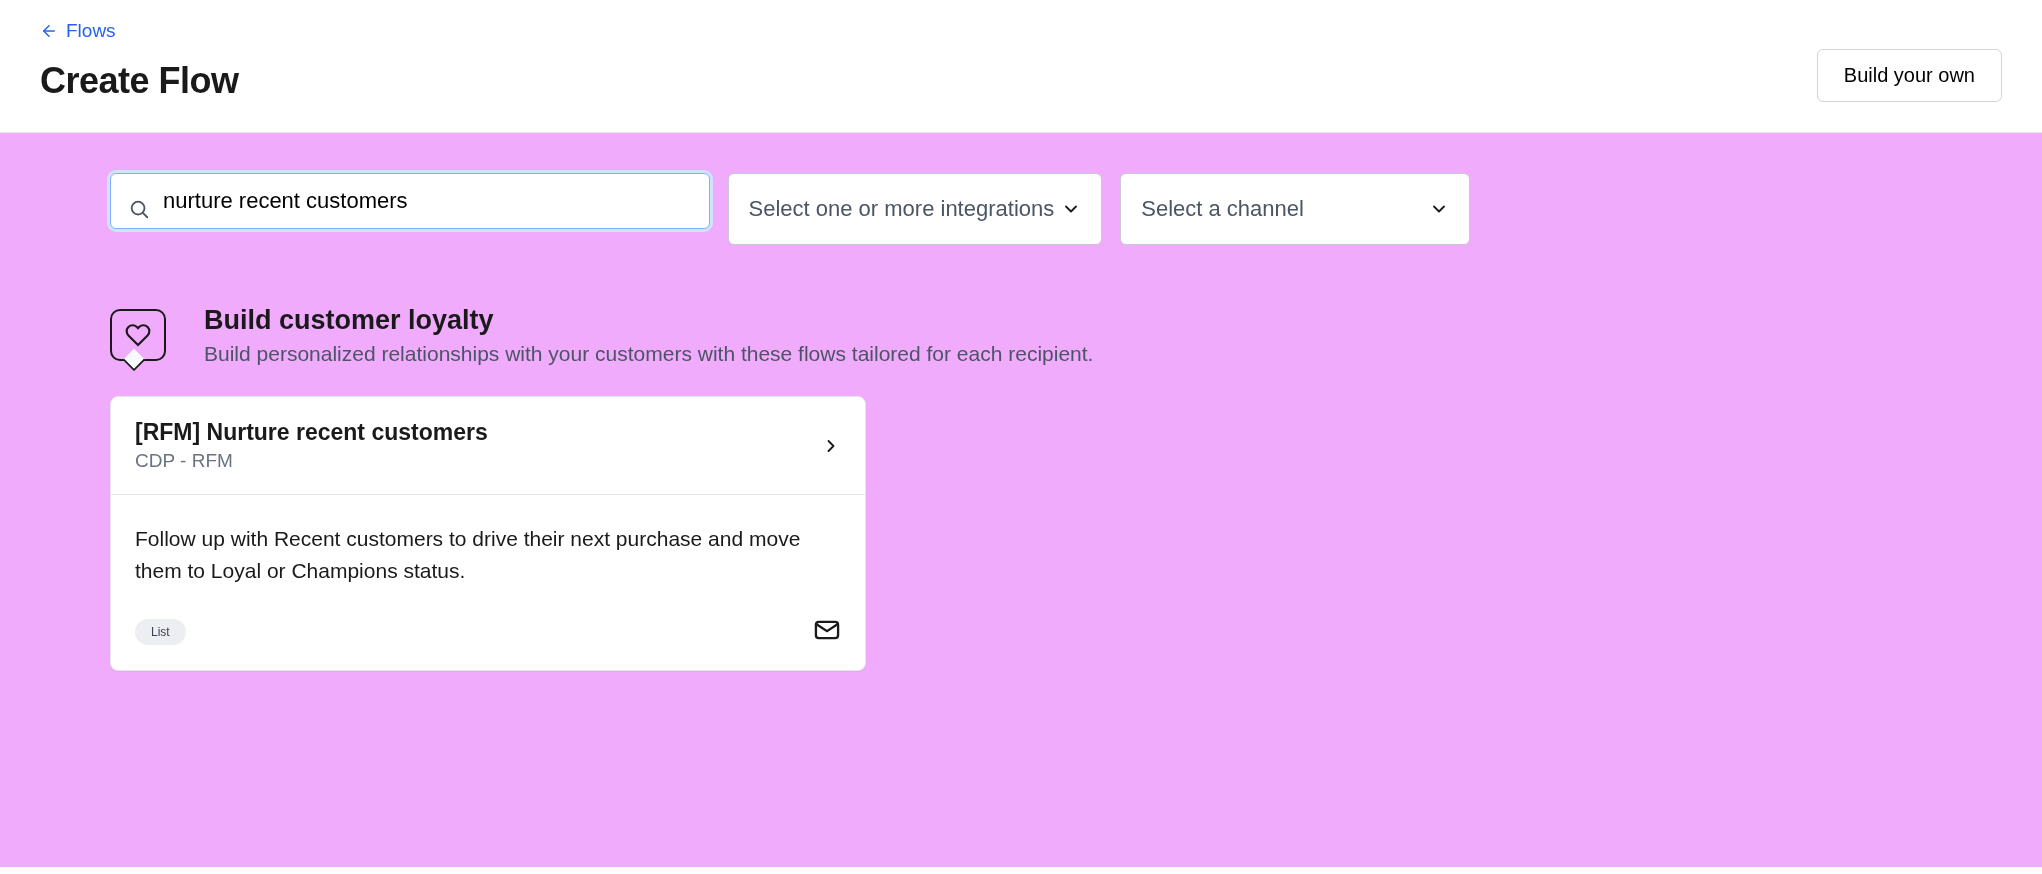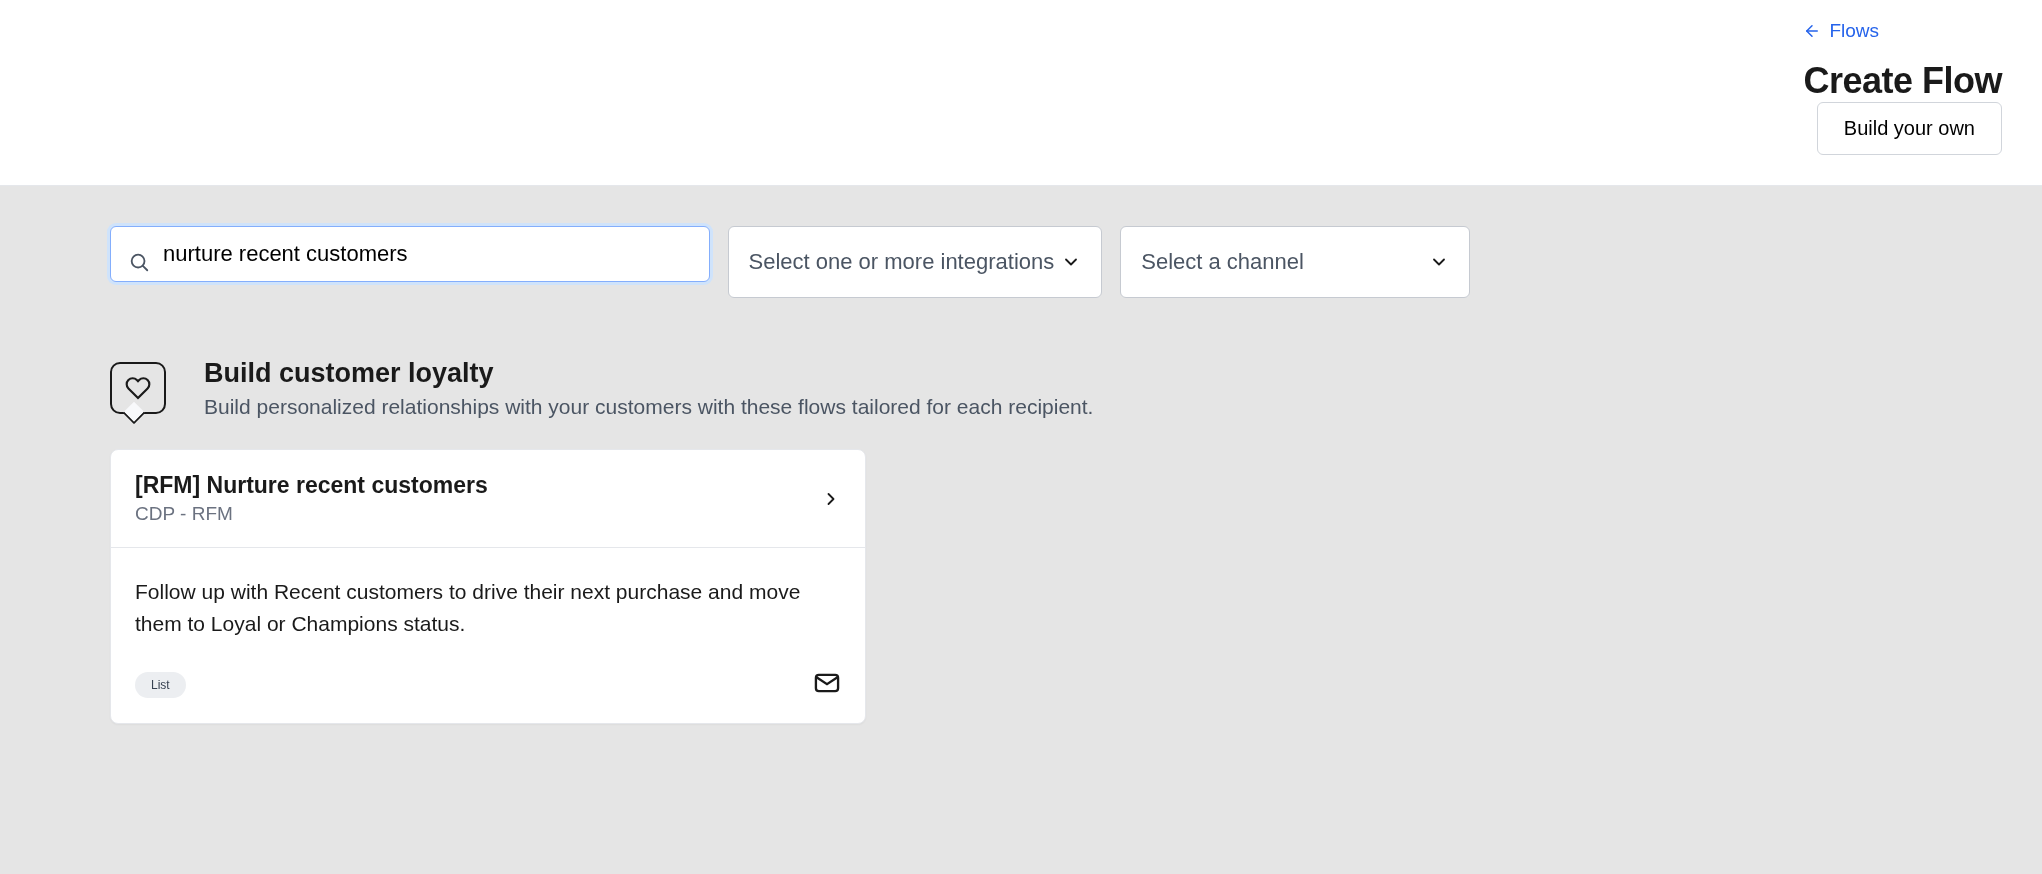--- a/index.html
+++ b/index.html
@@ -8,21 +8,20 @@
     background: #ffffff;
     color: #1a1a1a;
     font-size: 16px;
   }
   .page-header {
     padding: 20px 40px 30px 40px;
     border-bottom: 1px solid #e5e7eb;
     display: flex;
     justify-content: space-between;
     align-items: flex-end;
-    flex-direction: column;
   }
   .header-left {}
   .breadcrumb {
     display: inline-flex;
     align-items: center;
     gap: 8px;
     color: #2563eb;
     font-size: 19px;
     cursor: pointer;
     margin-bottom: 18px;
@@ -36,21 +35,21 @@
   .build-own-btn {
     border: 1px solid #d1d5db;
     background: #ffffff;
     border-radius: 6px;
     padding: 14px 26px;
     font-size: 20px;
     font-weight: 400;
     cursor: pointer;
   }
   .content-area {
-    background: #e5e5e5;
+    background: #f0abfc;
     padding: 40px 0 80px 0;
     min-height: calc(100vh - 140px);
   }
   .content-inner {
     max-width: 1360px;
     margin: 0 0 0 110px;
   }
   .filter-row {
     display: flex;
     gap: 18px;

